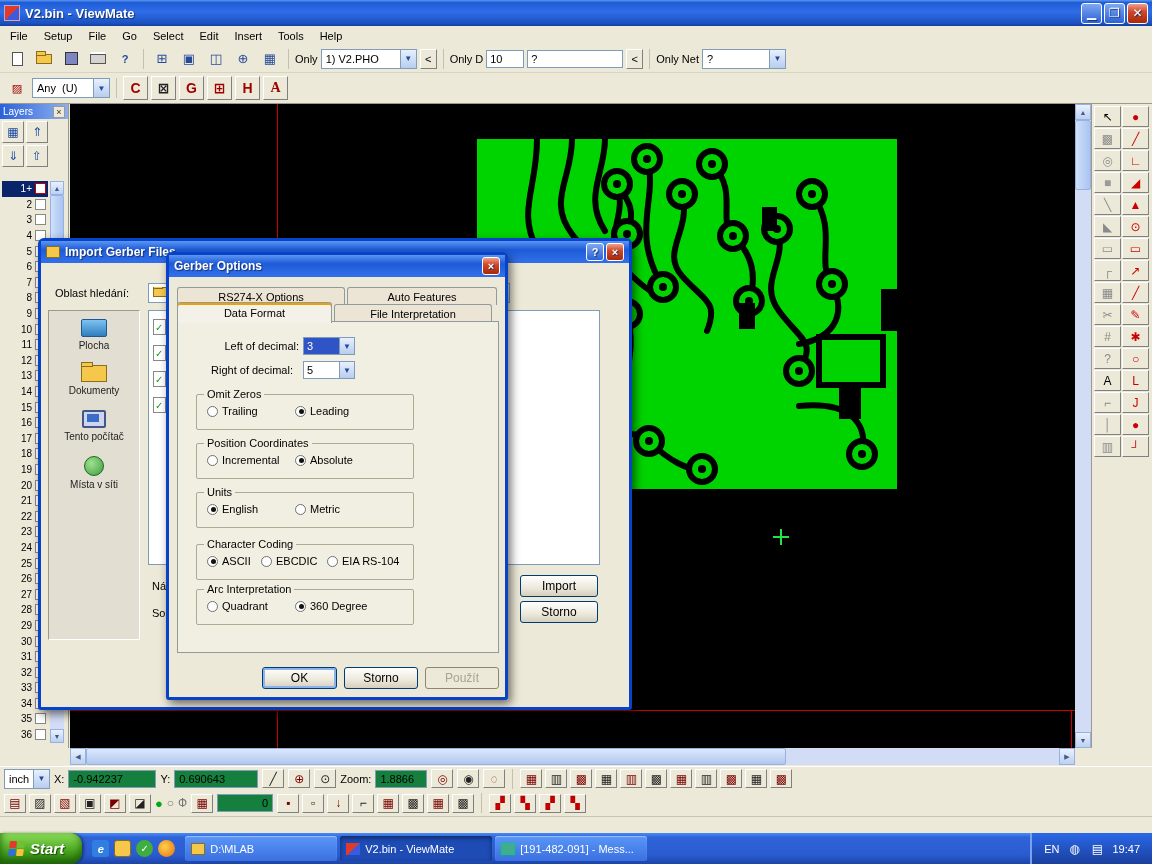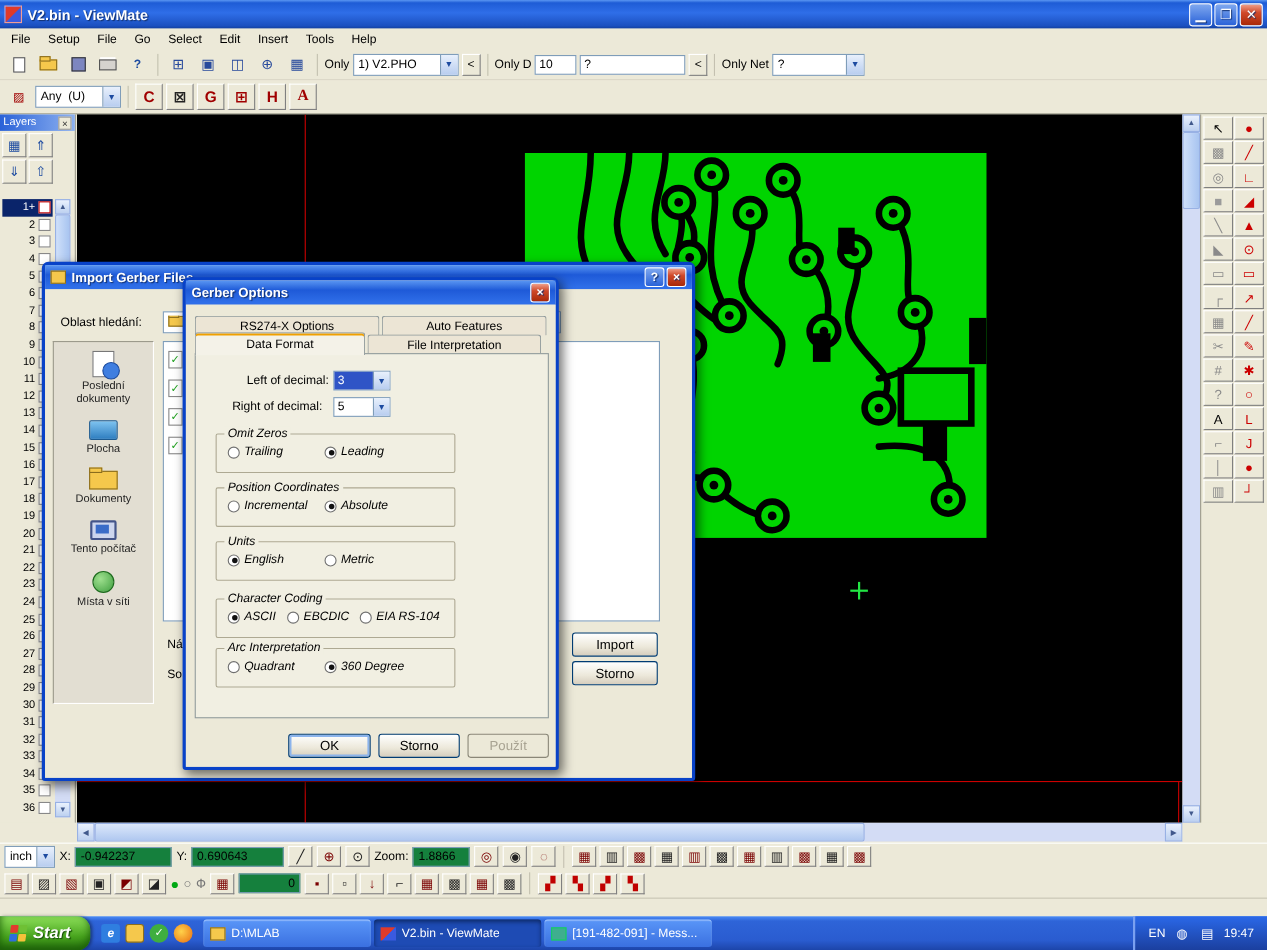--- a/index.html
+++ b/index.html
@@ -158,21 +158,21 @@
   .gdlg { left:166px; top:252px; width:342px; height:448px; z-index:50; }
   .tab { position:absolute; border:1px solid #919b9c; border-bottom:none; border-radius:3px 3px 0 0; background:#ece5d5;
     display:flex; align-items:center; justify-content:center; height:18px; font-size:11px; }
   .tab.active { height:21px; background:#f4f2e8; z-index:3; box-shadow:inset 0 2px 0 #f0a000; }
   .tabpage { position:absolute; left:8px; top:44px; width:322px; height:332px; border:1px solid #919b9c; background:#f1efe2; }
   .dlabel { position:absolute; font-size:11px; }
   .dcombo { position:absolute; width:52px; height:18px; display:flex; background:#fff; border:1px solid #7f9db9; }
   .dcombo .dval { flex:1; padding:0 3px; display:flex; align-items:center; }
   .dval.hl { background:#2f54c6; color:#fff; }
   .dcombo .carrow { width:15px; }
-  .group { position:absolute; left:27px; width:218px; height:36px; border:1px solid #aea993; border-radius:2px;font-style:italic; }
+  .group { position:absolute; left:27px; width:218px; height:36px; border:1px solid #aea993; border-radius:2px; }
   .gtitle { position:absolute; left:7px; top:-7px; background:#f1efe2; padding:0 3px; }
   .ropt { position:absolute; top:10px; display:flex; align-items:center; gap:4px; }
   .radio { width:11px; height:11px; border-radius:50%; border:1px solid #707070; background:#fff; position:relative; flex:0 0 auto; }
   .radio.checked::after { content:""; position:absolute; left:2.5px; top:2.5px; width:5px; height:5px; border-radius:50%; background:#111; }
   .xpbtn { position:absolute; height:22px; border:1px solid #003c74; border-radius:3px;
     background:linear-gradient(#fff,#ece8da 60%,#d6cebe); display:flex; align-items:center; justify-content:center; font-size:12px; }
   .xpbtn.focus { box-shadow:inset 0 0 0 2px #8cb4ec; }
   .xpbtn.disabled { color:#a8a392; border-color:#8a8778; background:#ece9d8; }
 </style>
 </head>
@@ -677,24 +677,20 @@
         <span class="carrow">▼</span>
       </span>
       <div class="filelist">
         <span class="fdoc" style="top:8px"></span>
         <span class="fdoc" style="top:34px"></span>
         <span class="fdoc" style="top:60px"></span>
         <span class="fdoc" style="top:86px"></span>
       </div>
       <div class="places">
           <div class="place">
-            <div class="pi pi0"></div>
-            <div class="place-label">Poslední dokumenty</div>
-          </div>
-          <div class="place">
             <div class="pi pi1"></div>
             <div class="place-label">Plocha</div>
           </div>
           <div class="place">
             <div class="pi pi2"></div>
             <div class="place-label">Dokumenty</div>
           </div>
           <div class="place">
             <div class="pi pi3"></div>
             <div class="place-label">Tento počítač</div>

